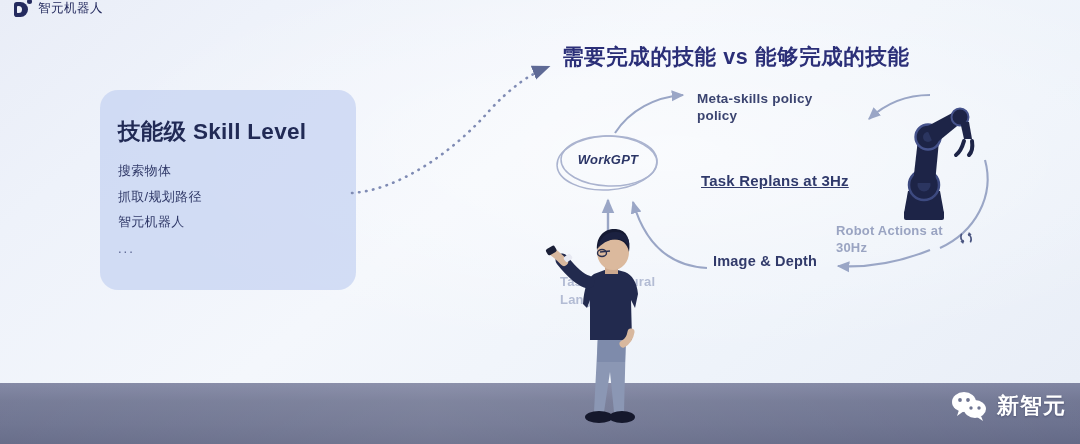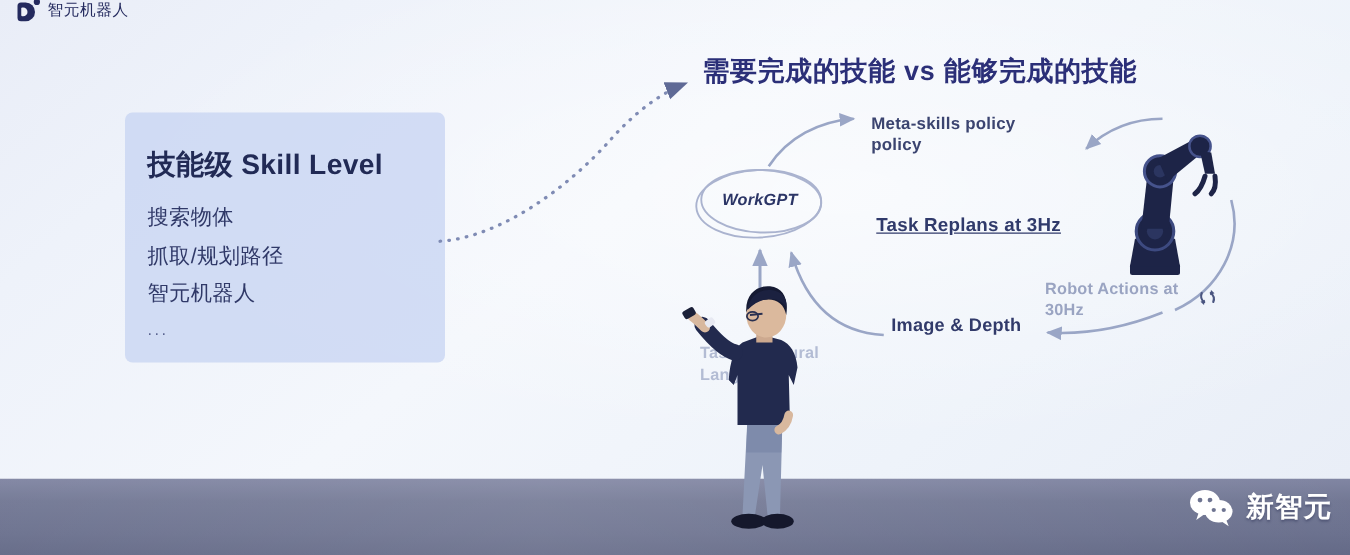--- a/index.html
+++ b/index.html
@@ -63,30 +63,30 @@
   }
   #brand .btxt {
     font-size: 12.5px; color: #242a5e; letter-spacing: .5px; font-weight: 500;
   }
 
   
   #skill-card {
     position: absolute; left: 100px; top: 90px;
     width: 256px; height: 200px;
     background: rgba(200,213,242,.78);
-    border-radius: 6px;
+    border-radius: 18px;
     padding: 26px 0 0 18px;
   }
   #skill-card .title {
     font-size: 22.5px; font-weight: 700; color: #212a55;
     letter-spacing: .3px; margin-bottom: 15px;
   }
   #skill-card .bullets { display:flex; flex-direction:column; gap: 7.5px; }
   #skill-card .bullets li {
-    list-style: none; font-size: 17px; color: #303968; letter-spacing: .3px;
+    list-style: none; font-size: 13px; color: #303968; letter-spacing: .3px;
   }
   #skill-card .bullets li.ellip { font-size: 13px; color:#5a6491; letter-spacing:2px; margin-top:2px;}
 
   
   #headline {
     position: absolute; left: 562px; top: 42px;
     font-size: 21.5px; font-weight: 700; color: #2b2f78;
     letter-spacing: .6px; white-space: nowrap;
   }
 

